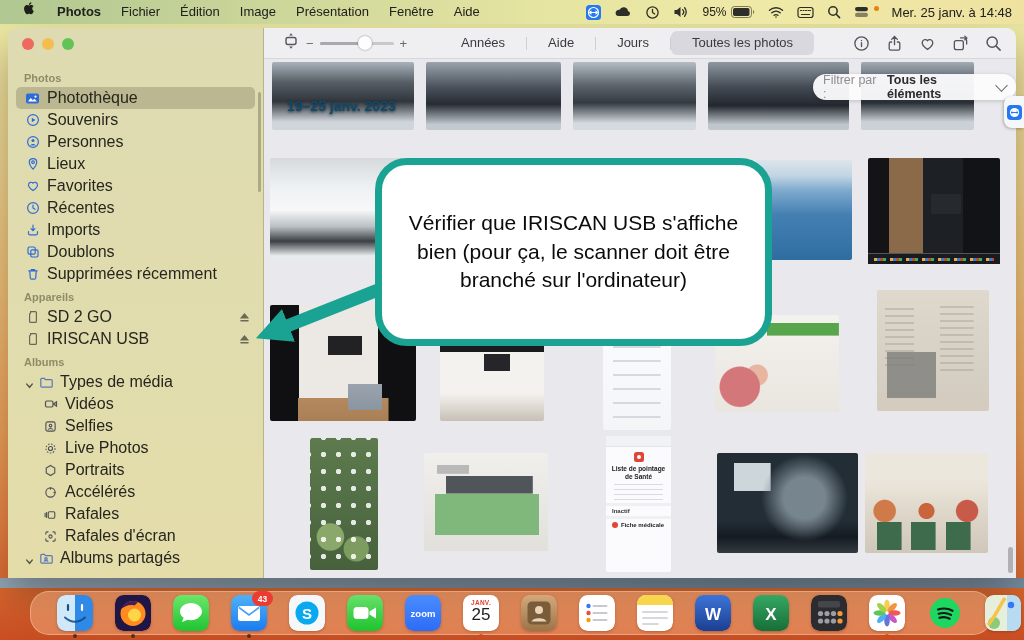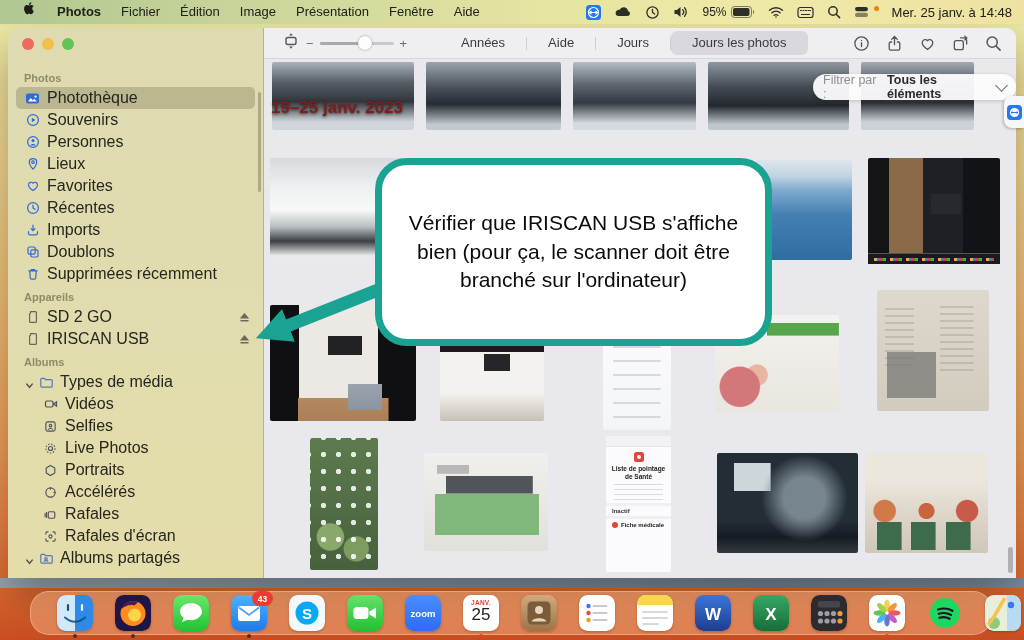--- a/index.html
+++ b/index.html
@@ -115,21 +115,21 @@
     linear-gradient(#cdd6db,#cdd6db) 16% 14%/26% 28% no-repeat,
     linear-gradient(180deg,#232d35 0 68%,#151b22 84%,#333a40);}
   .food{background:
     linear-gradient(#3e6b4c,#3e6b4c) 12% 96%/20% 28% no-repeat,
     linear-gradient(#3e6b4c,#3e6b4c) 47% 96%/20% 28% no-repeat,
     linear-gradient(#3e6b4c,#3e6b4c) 82% 96%/20% 28% no-repeat,
     radial-gradient(circle at 16% 58%,#d07a4a 0 9%,transparent 10%),
     radial-gradient(circle at 50% 58%,#c9643c 0 9%,transparent 10%),
     radial-gradient(circle at 83% 58%,#c75a49 0 9%,transparent 10%),
     linear-gradient(180deg,#ece7dd 0 26%,#ddd6c9 60%,#cfc8ba);}
-  .dateoverlay{position:absolute;left:7px;top:70px;font-size:17px;font-weight:700;color:#7f1d1d;
+  .dateoverlay{position:absolute;left:23px;top:70px;font-size:14px;font-weight:700;color:#0c4a6e;
     text-shadow:0 1px 3px rgba(0,0,0,.6);z-index:4;}
   .filterpill{position:absolute;left:549px;top:46px;height:26px;padding:0 10px;border-radius:13px;
     background:rgba(252,252,253,.95);box-shadow:0 1px 4px rgba(0,0,0,.18);display:flex;align-items:center;gap:5px;z-index:4;}
   .filterpill .fl{font-size:12.5px;color:#8e8e93;}
   .filterpill .fv{font-size:12.5px;font-weight:700;color:#2c2c2e;}
   .fchev{width:8px;height:8px;border-right:1.6px solid #6e6e73;border-bottom:1.6px solid #6e6e73;
     transform:rotate(45deg);margin-top:-4px;}
   .c-scroll{position:absolute;right:3px;bottom:5px;width:5px;height:26px;border-radius:3px;background:rgba(130,130,136,.55);}
   
   .sidetab{position:absolute;left:1004px;top:96px;width:20px;height:32px;z-index:8;
@@ -480,21 +480,21 @@
             </span>
           <span class="pm">+</span>
         </div>
         <div class="segs">
           <span class="seg">Années</span>
           <span class="segsep"></span>
           <span class="seg">Aide</span>
           <span class="segsep"></span>
           <span class="seg">Jours</span>
           <span class="segsep"></span>
-          <span class="seg active">Jours les photos</span>
+          <span class="seg active">Toutes les photos</span>
         </div>
         <div class="tb-icons">
           <span>
               <svg width="17" height="17" viewBox="0 0 18 18" fill="none" stroke="#55555a" stroke-width="1.4" stroke-linecap="round">
                 <circle cx="9" cy="9" r="7"></circle>
                 <path d="M9 8.2v4M9 5.6v.2"></path>
               </svg>
             </span>
           <span>
               <svg width="17" height="17" viewBox="0 0 18 18" fill="none" stroke="#55555a" stroke-width="1.4" stroke-linecap="round">

